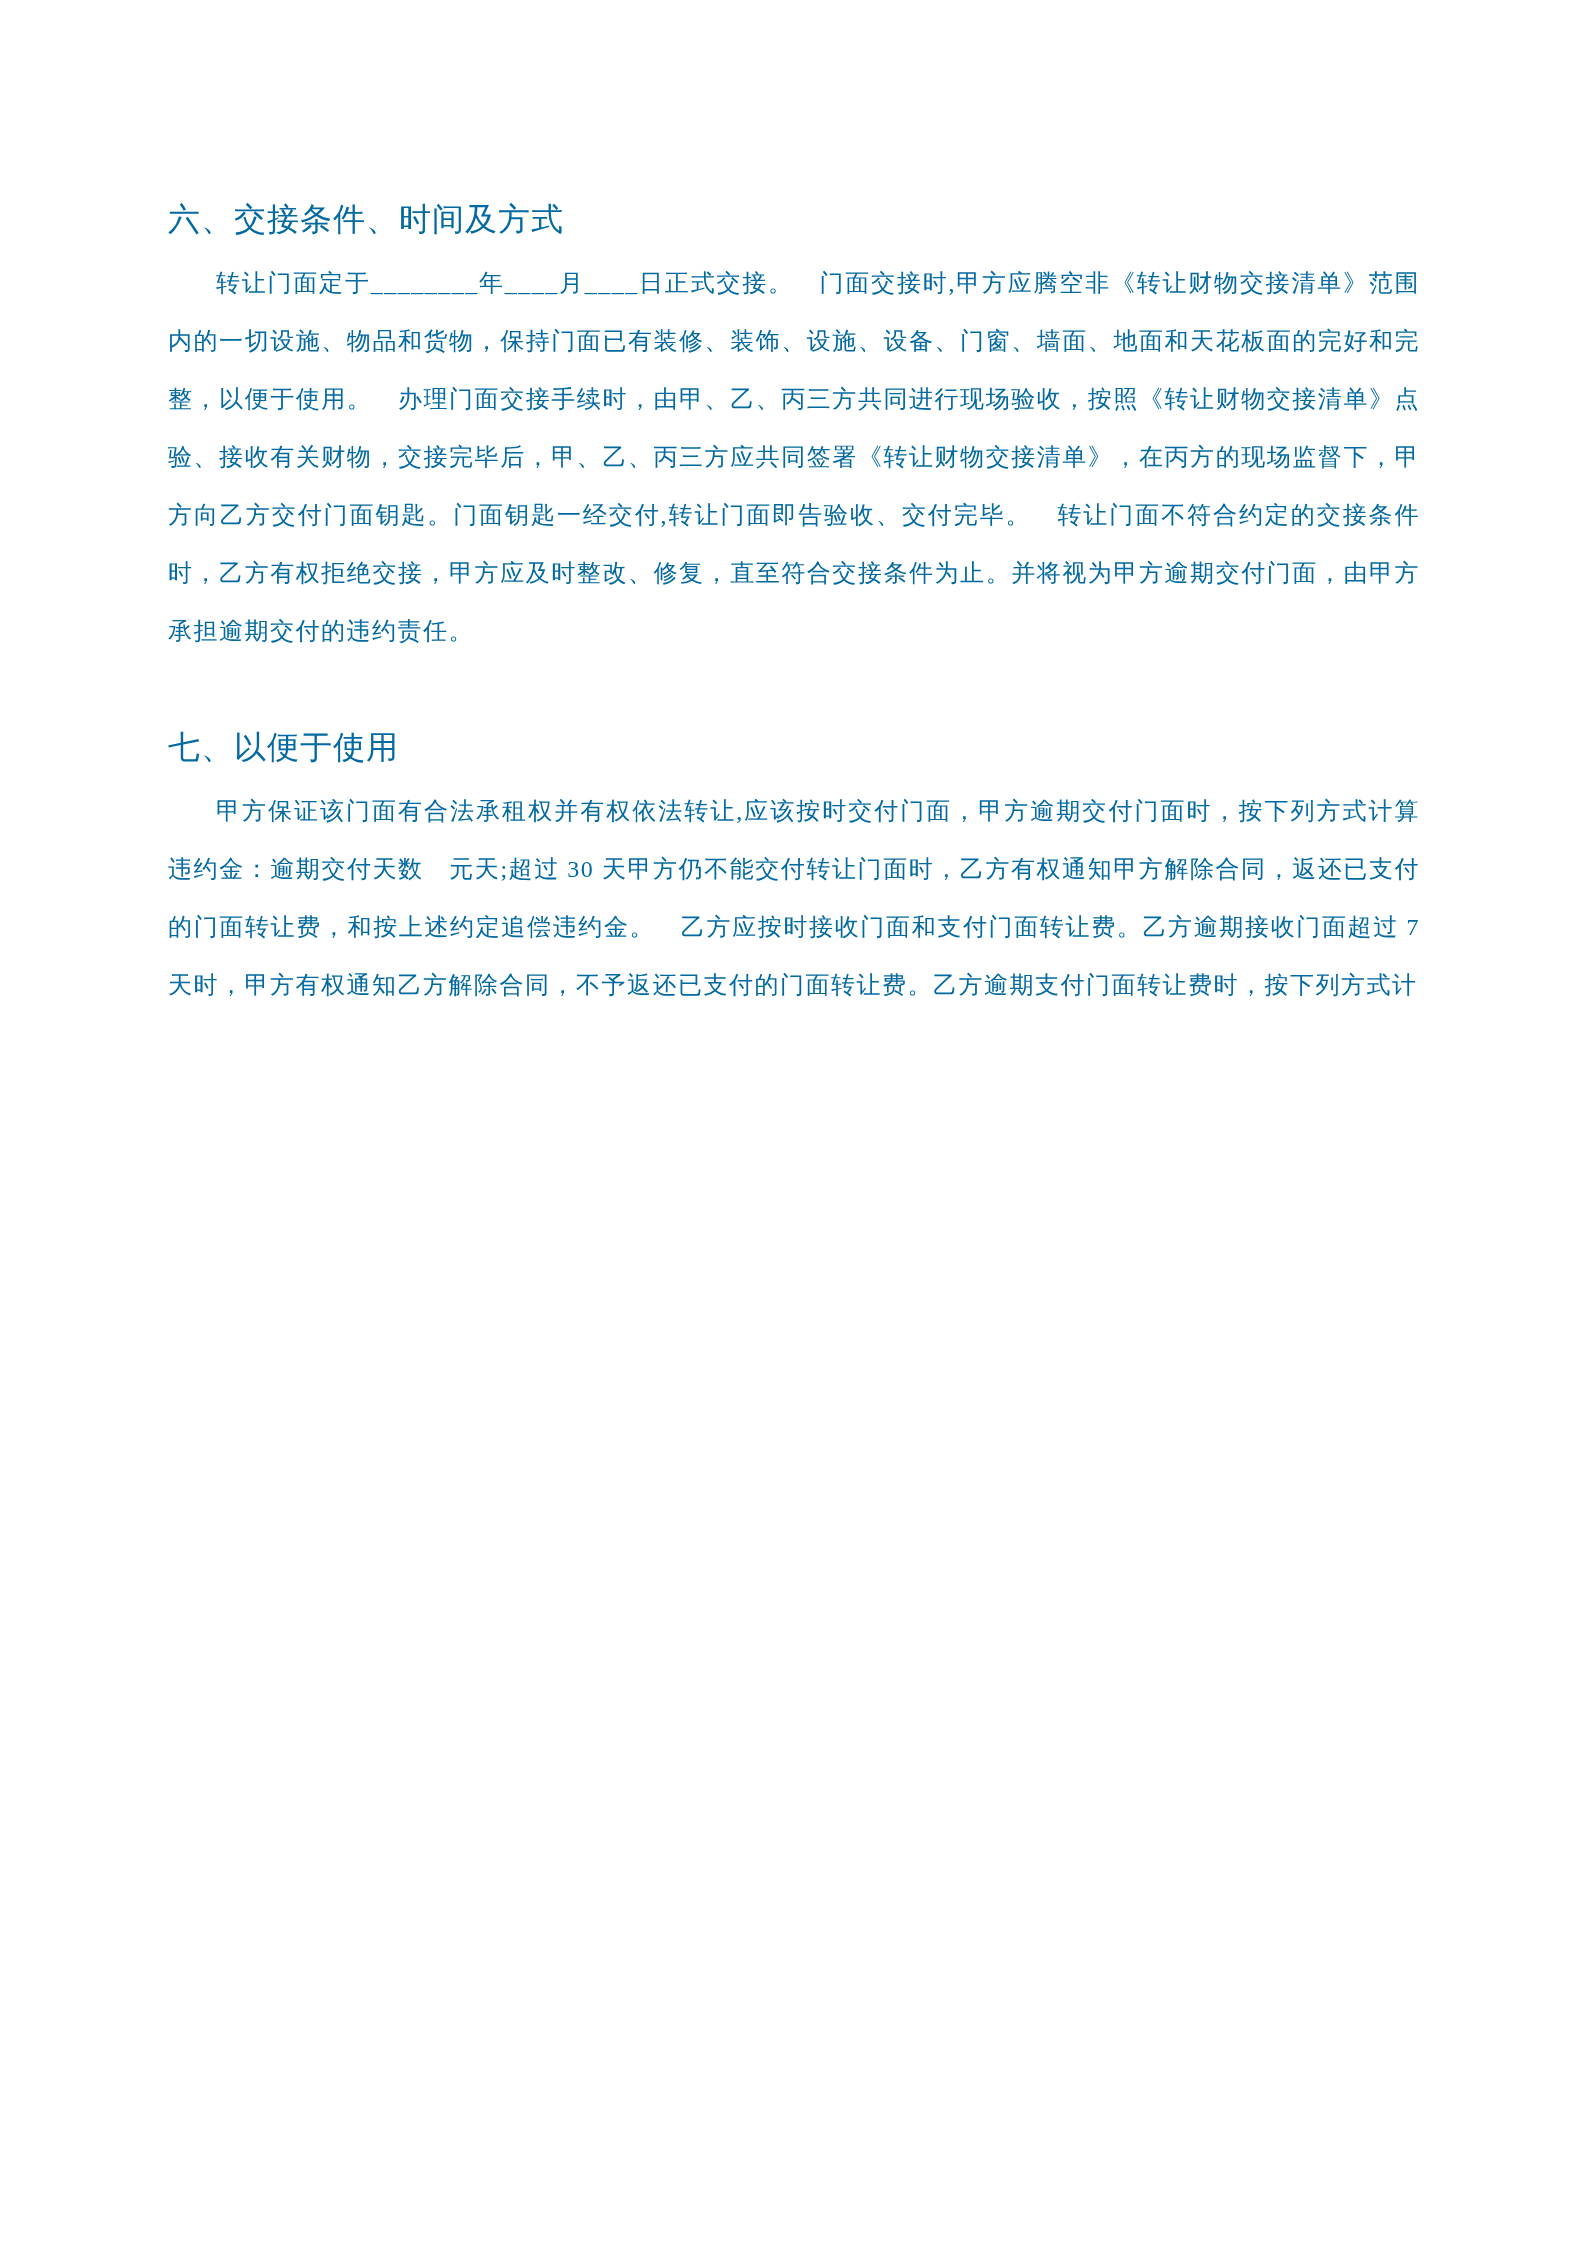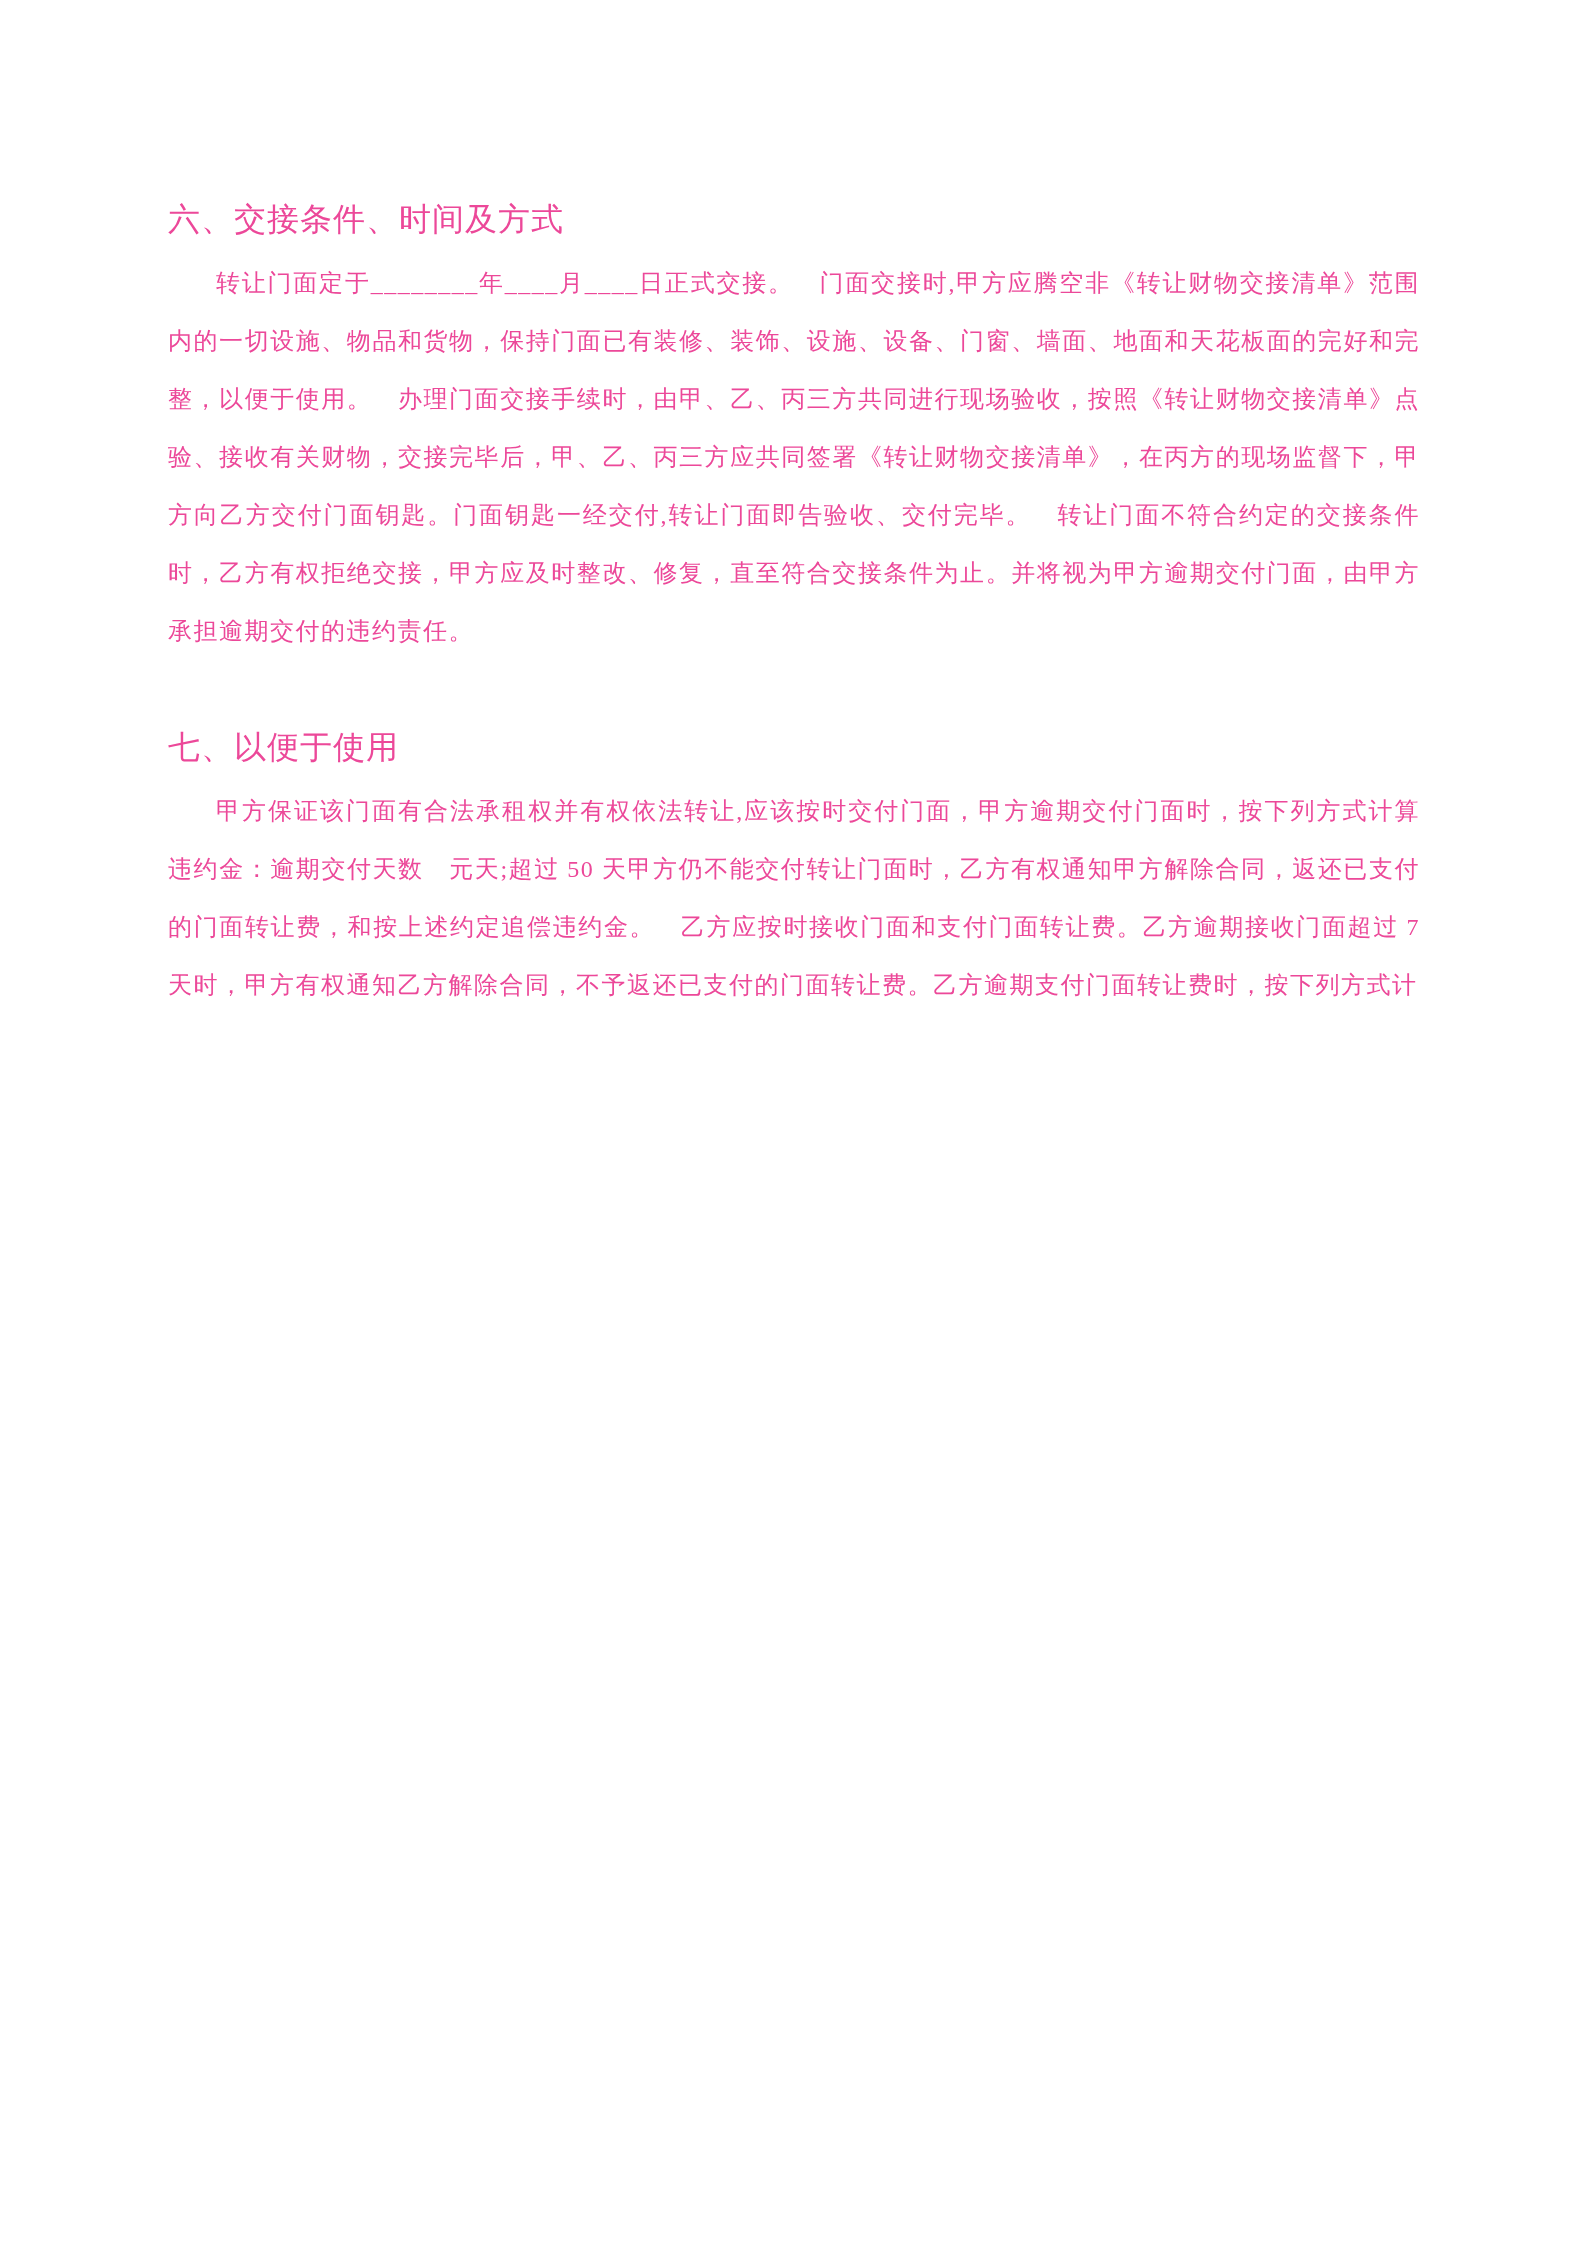--- a/index.html
+++ b/index.html
@@ -9,21 +9,21 @@
   }
   .doc-page {
     position: relative;
     width: 1586px;
     height: 2244px;
     margin: 0 auto;
     background: #ffffff;
     box-sizing: border-box;
     padding: 190px 166px 0 168px;
     font-family: "Liberation Serif", "DejaVu Serif", serif;
-    color: #ec4899;
+    color: #0369a1;
     overflow: hidden;
   }
   .doc-section {
     margin: 0;
   }
   .doc-section + .doc-section {
     margin-top: 58px;
   }
   .section-heading {
     font-size: 32px;
@@ -48,16 +48,16 @@
 
 <div class="doc-page">
 
   <section class="doc-section">
     <h2 class="section-heading">六、交接条件、时间及方式</h2>
     <p class="doc-paragraph">转让门面定于________年____月____日正式交接。　门面交接时,甲方应腾空非《转让财物交接清单》范围内的一切设施、物品和货物，保持门面已有装修、装饰、设施、设备、门窗、墙面、地面和天花板面的完好和完整，以便于使用。　办理门面交接手续时，由甲、乙、丙三方共同进行现场验收，按照《转让财物交接清单》点验、接收有关财物，交接完毕后，甲、乙、丙三方应共同签署《转让财物交接清单》，在丙方的现场监督下，甲方向乙方交付门面钥匙。门面钥匙一经交付,转让门面即告验收、交付完毕。　转让门面不符合约定的交接条件时，乙方有权拒绝交接，甲方应及时整改、修复，直至符合交接条件为止。并将视为甲方逾期交付门面，由甲方承担逾期交付的违约责任。</p>
   </section>
 
   <section class="doc-section">
     <h2 class="section-heading">七、以便于使用</h2>
-    <p class="doc-paragraph">甲方保证该门面有合法承租权并有权依法转让,应该按时交付门面，甲方逾期交付门面时，按下列方式计算违约金：逾期交付天数　元天;超过 50 天甲方仍不能交付转让门面时，乙方有权通知甲方解除合同，返还已支付的门面转让费，和按上述约定追偿违约金。　乙方应按时接收门面和支付门面转让费。乙方逾期接收门面超过 7 天时，甲方有权通知乙方解除合同，不予返还已支付的门面转让费。乙方逾期支付门面转让费时，按下列方式计</p>
+    <p class="doc-paragraph">甲方保证该门面有合法承租权并有权依法转让,应该按时交付门面，甲方逾期交付门面时，按下列方式计算违约金：逾期交付天数　元天;超过 30 天甲方仍不能交付转让门面时，乙方有权通知甲方解除合同，返还已支付的门面转让费，和按上述约定追偿违约金。　乙方应按时接收门面和支付门面转让费。乙方逾期接收门面超过 7 天时，甲方有权通知乙方解除合同，不予返还已支付的门面转让费。乙方逾期支付门面转让费时，按下列方式计</p>
   </section>
 
 </div>
 
 </body></html>

